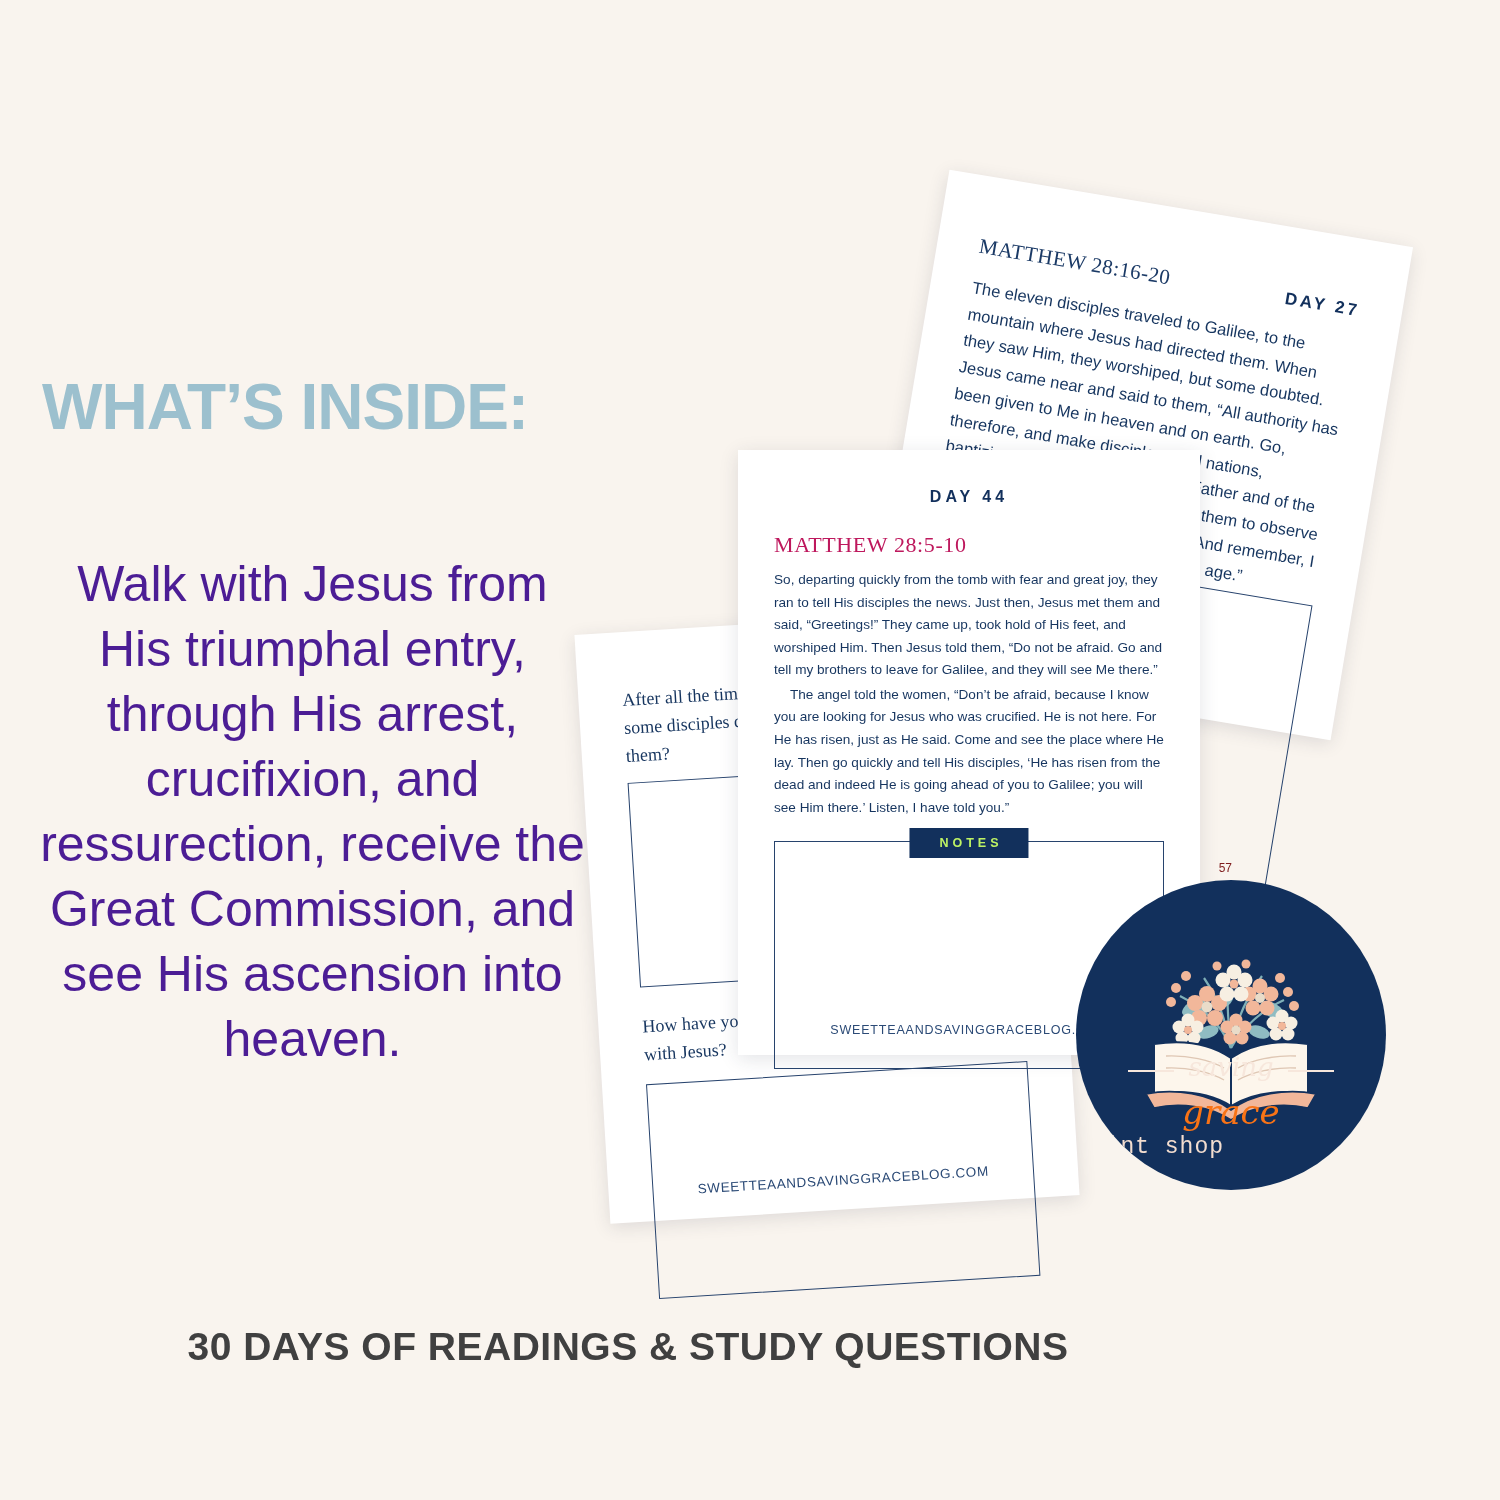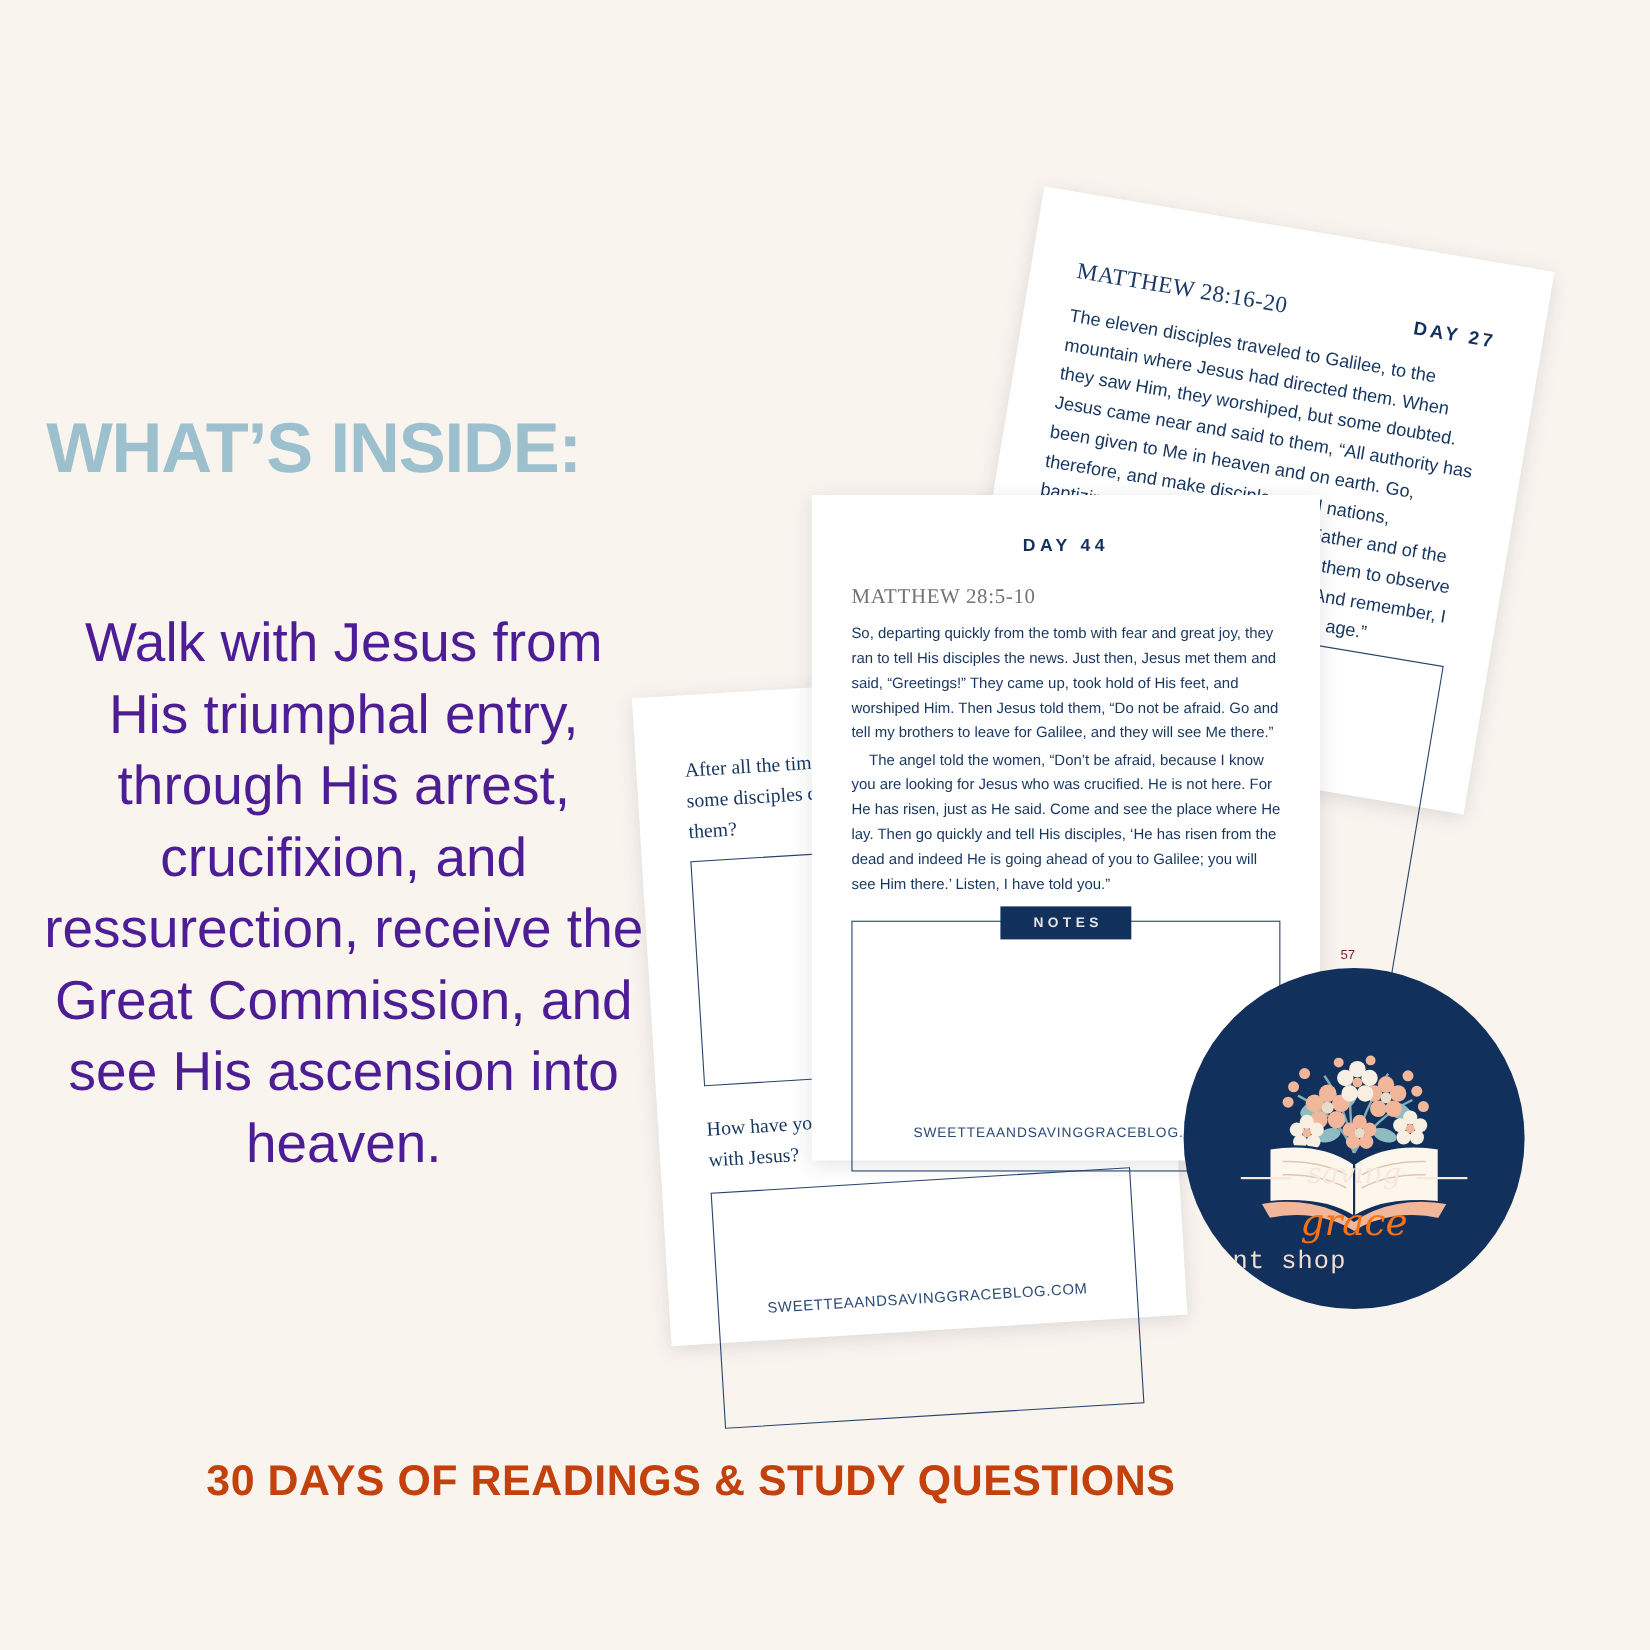--- a/index.html
+++ b/index.html
@@ -46,21 +46,21 @@
     line-height: 1.30;
     font-family: "Liberation Sans", sans-serif;
   }
 
   .footer-line {
     position: absolute;
     left: 0;
     top: 1325px;
     width: 1256px;
     text-align: center;
-    color: #c2410c;
+    color: #404040;
     font-size: 39px;
     font-weight: bold;
     letter-spacing: 0.5px;
   }
 
   
   .page {
     position: absolute;
     background: #ffffff;
     box-shadow: 0 4px 18px rgba(40,50,70,0.13);
@@ -181,23 +181,23 @@
     text-align: center;
     font-size: 16px;
     font-weight: bold;
     letter-spacing: 4px;
     color: #12305c;
     margin-top: 8px;
   }
   .p26-ref {
     margin-top: 26px;
     font-family: "Liberation Serif", serif;
-    font-size: 19px;
+    font-size: 22px;
     letter-spacing: 0.6px;
-    color: #737373;
+    color: #be185d;
   }
   .p26-body {
     margin-top: 11px;
     font-size: 13.6px;
     line-height: 1.66;
     color: #16355f;
     text-align: left;
   }
   .p26-body p { margin: 0; }
   .p26-body p + p { text-indent: 16px; margin-top: 2px; }
@@ -205,21 +205,21 @@
   .notes-wrap {
     position: relative;
     margin-top: 22px;
   }
   .notes-tab {
     position: absolute;
     left: 50%;
     top: -13px;
     transform: translateX(-50%);
     background: #12305c;
-    color: #e5e5e5;
+    color: #bef264;
     font-size: 12.5px;
     letter-spacing: 4px;
     font-weight: bold;
     padding: 8px 26px 8px 30px;
     z-index: 2;
   }
   .notes-box {
     width: 100%;
     height: 228px;
     border: 1.4px solid #27436d;

